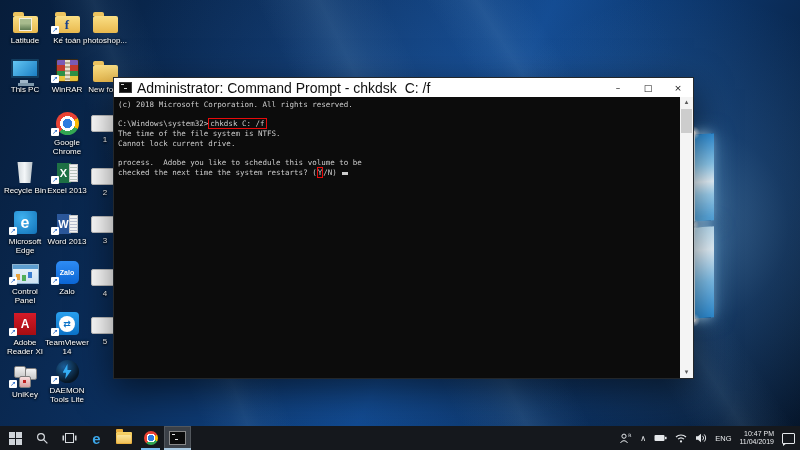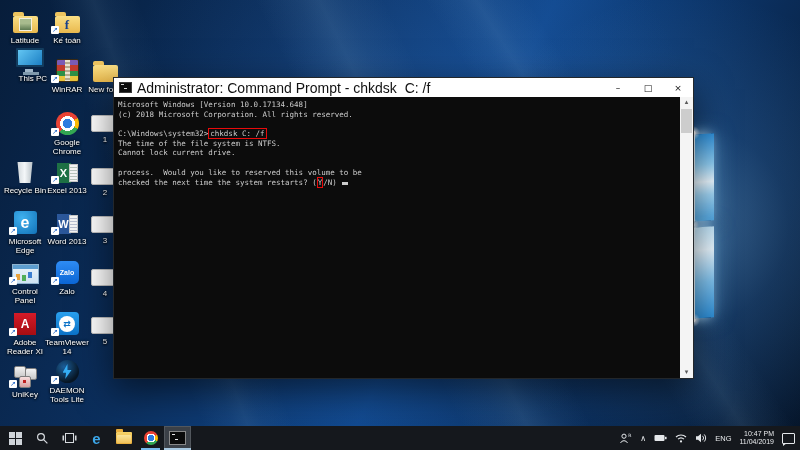--- a/index.html
+++ b/index.html
@@ -131,21 +131,21 @@
   </div>
 
   <div class="dicon" style="left:3px;top:8px;">
     <div class="ig">
         <div class="folder">
           <div class="photo"></div>
         </div>
       </div>
     <div class="ilabel">Latitude</div>
   </div>
-  <div class="dicon" style="left:3px;top:46px;align-items:flex-end;">
+  <div class="dicon" style="left:3px;top:57px;">
     <div class="ig">
         <div class="monitor"></div>
       </div>
     <div class="ilabel">This PC</div>
   </div>
   <div class="dicon" style="left:3px;top:158px;">
     <div class="ig">
         <div class="bin"></div>
       </div>
     <div class="ilabel">Recycle Bin</div>
@@ -256,20 +256,26 @@
   <div class="dicon" style="left:45px;top:358px;">
     <div class="ig">
         <div class="daemon">
           <div class="bolt"></div>
         </div>
       <span class="shortcut">↗</span>
       </div>
     <div class="ilabel">DAEMON Tools Lite</div>
   </div>
 
+  <div class="dicon" style="left:83px;top:8px;">
+    <div class="ig">
+        <div class="folder"></div>
+      </div>
+    <div class="ilabel">photoshop...</div>
+  </div>
   <div class="dicon" style="left:83px;top:57px;">
     <div class="ig">
         <div class="folder"></div>
       </div>
     <div class="ilabel">New fol...</div>
   </div>
   <div class="dicon" style="left:83px;top:115px;">
     <div class="ig" style="height:17px;">
         <div class="numicon"></div>
       </div>
@@ -302,28 +308,27 @@
 
   <div class="win">
     <div class="titlebar">
       <div class="t-icon"></div>
       <div class="t-text">Administrator: Command Prompt - chkdsk  C: /f</div>
       <div class="t-btn">–</div>
       <div class="t-btn">□</div>
       <div class="t-btn">×</div>
     </div>
     <div class="term">
-      <div class="tline">Microsoft Windows [Version 10.0.17134.648]</div>
       <div class="tline">(c) 2018 Microsoft Corporation. All rights reserved.</div>
       <div class="tline"></div>
       <div class="tline"><span>C:\Windows\system32&gt;</span><span class="redbox"><span>chkdsk C: /f</span></span></div>
       <div class="tline">The time of the file system is NTFS.</div>
       <div class="tline">Cannot lock current drive.</div>
       <div class="tline"></div>
-      <div class="tline">process.  Would you like to reserved this volume to be</div>
+      <div class="tline">process.  Adobe you like to schedule this volume to be</div>
       <div class="tline"><span>checked the next time the system restarts? (</span><span class="ybox"><span>Y</span></span><span>/N)</span><span class="cursor"></span></div>
     </div>
     <div class="scroll">
       <div class="sbtn up">▴</div>
       <div class="thumb"></div>
       <div class="sbtn down">▾</div>
     </div>
   </div>
 
   <div class="bar">

